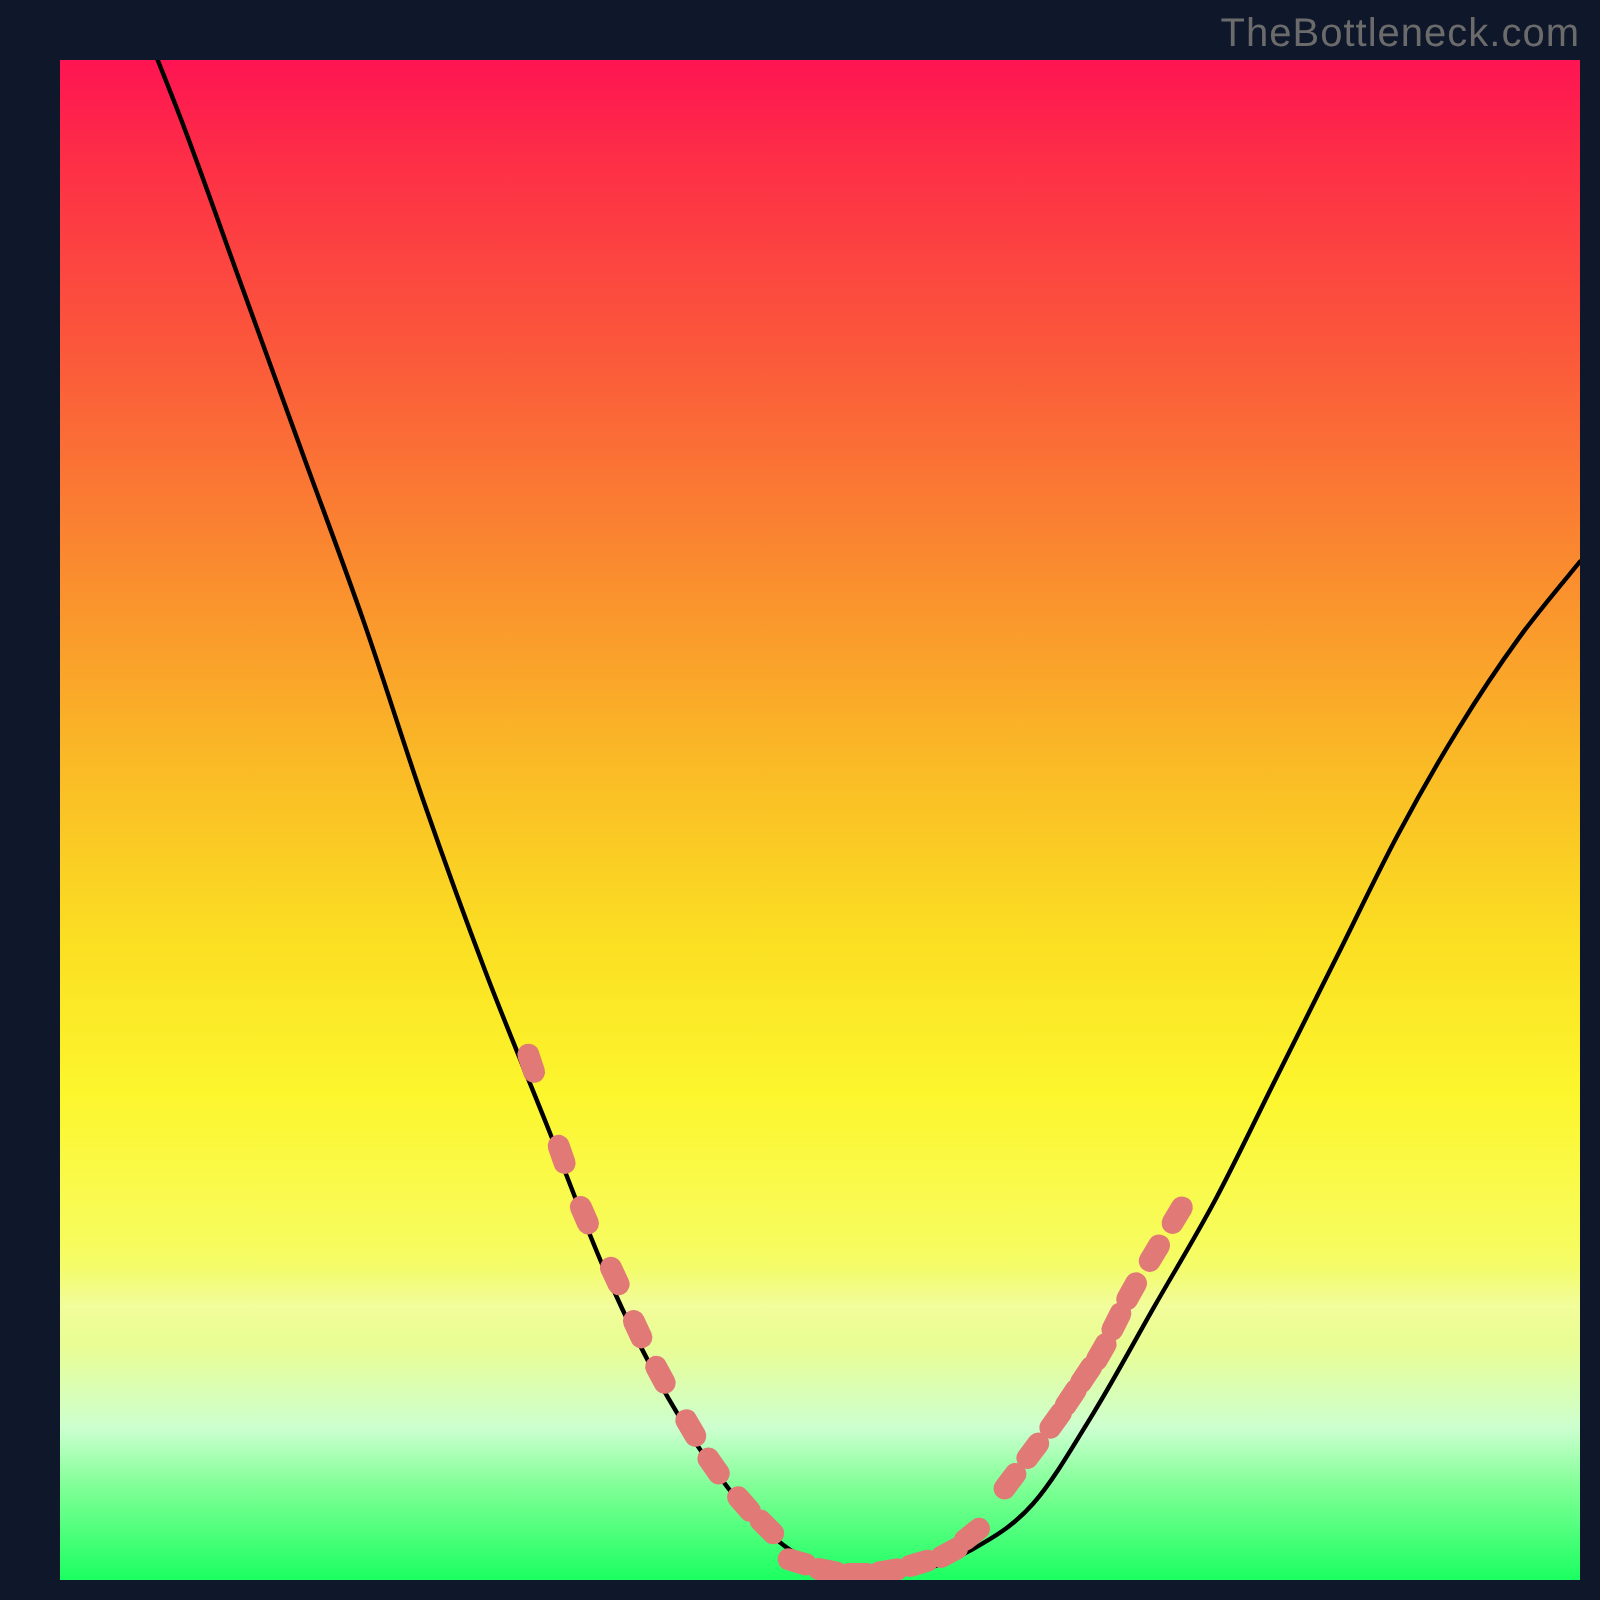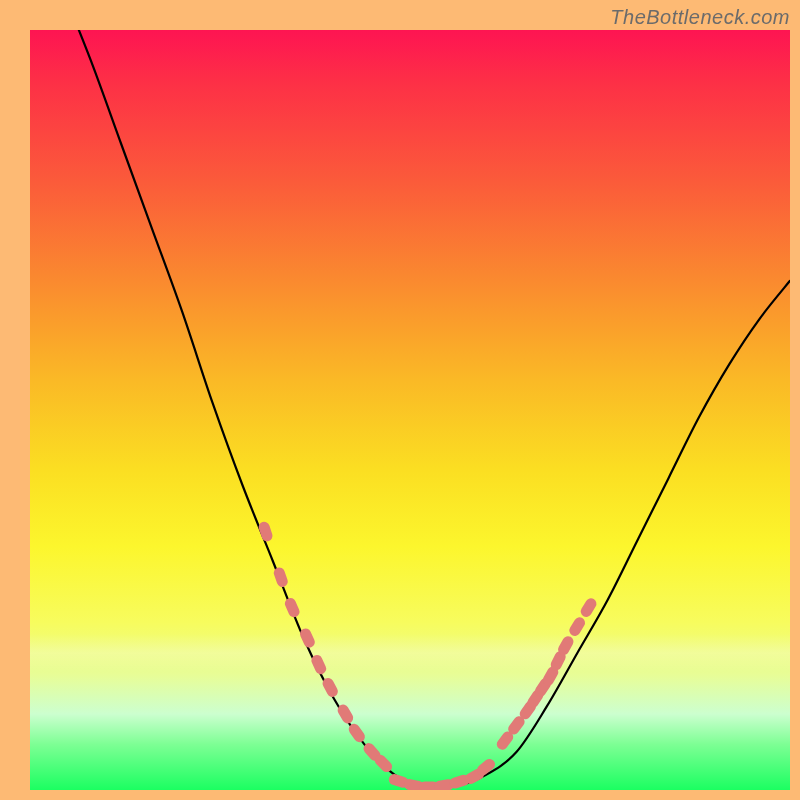--- a/index.html
+++ b/index.html
@@ -8,22 +8,21 @@
     width: 800px;
     height: 800px;
     background: #000000;
     overflow: hidden;
     font-family: Arial, sans-serif;
   }
   .stage {
     position: relative;
     width: 800px;
     height: 800px;
-    background: #fdba74;
-    font-style: italic;
+    background: #0f172a;
   }
   .watermark {
     position: absolute;
     top: 6px;
     right: 10px;
     color: #6b6b6b;
     font-size: 20px;
     font-weight: 500;
     letter-spacing: 0.5px;
     z-index: 30;

